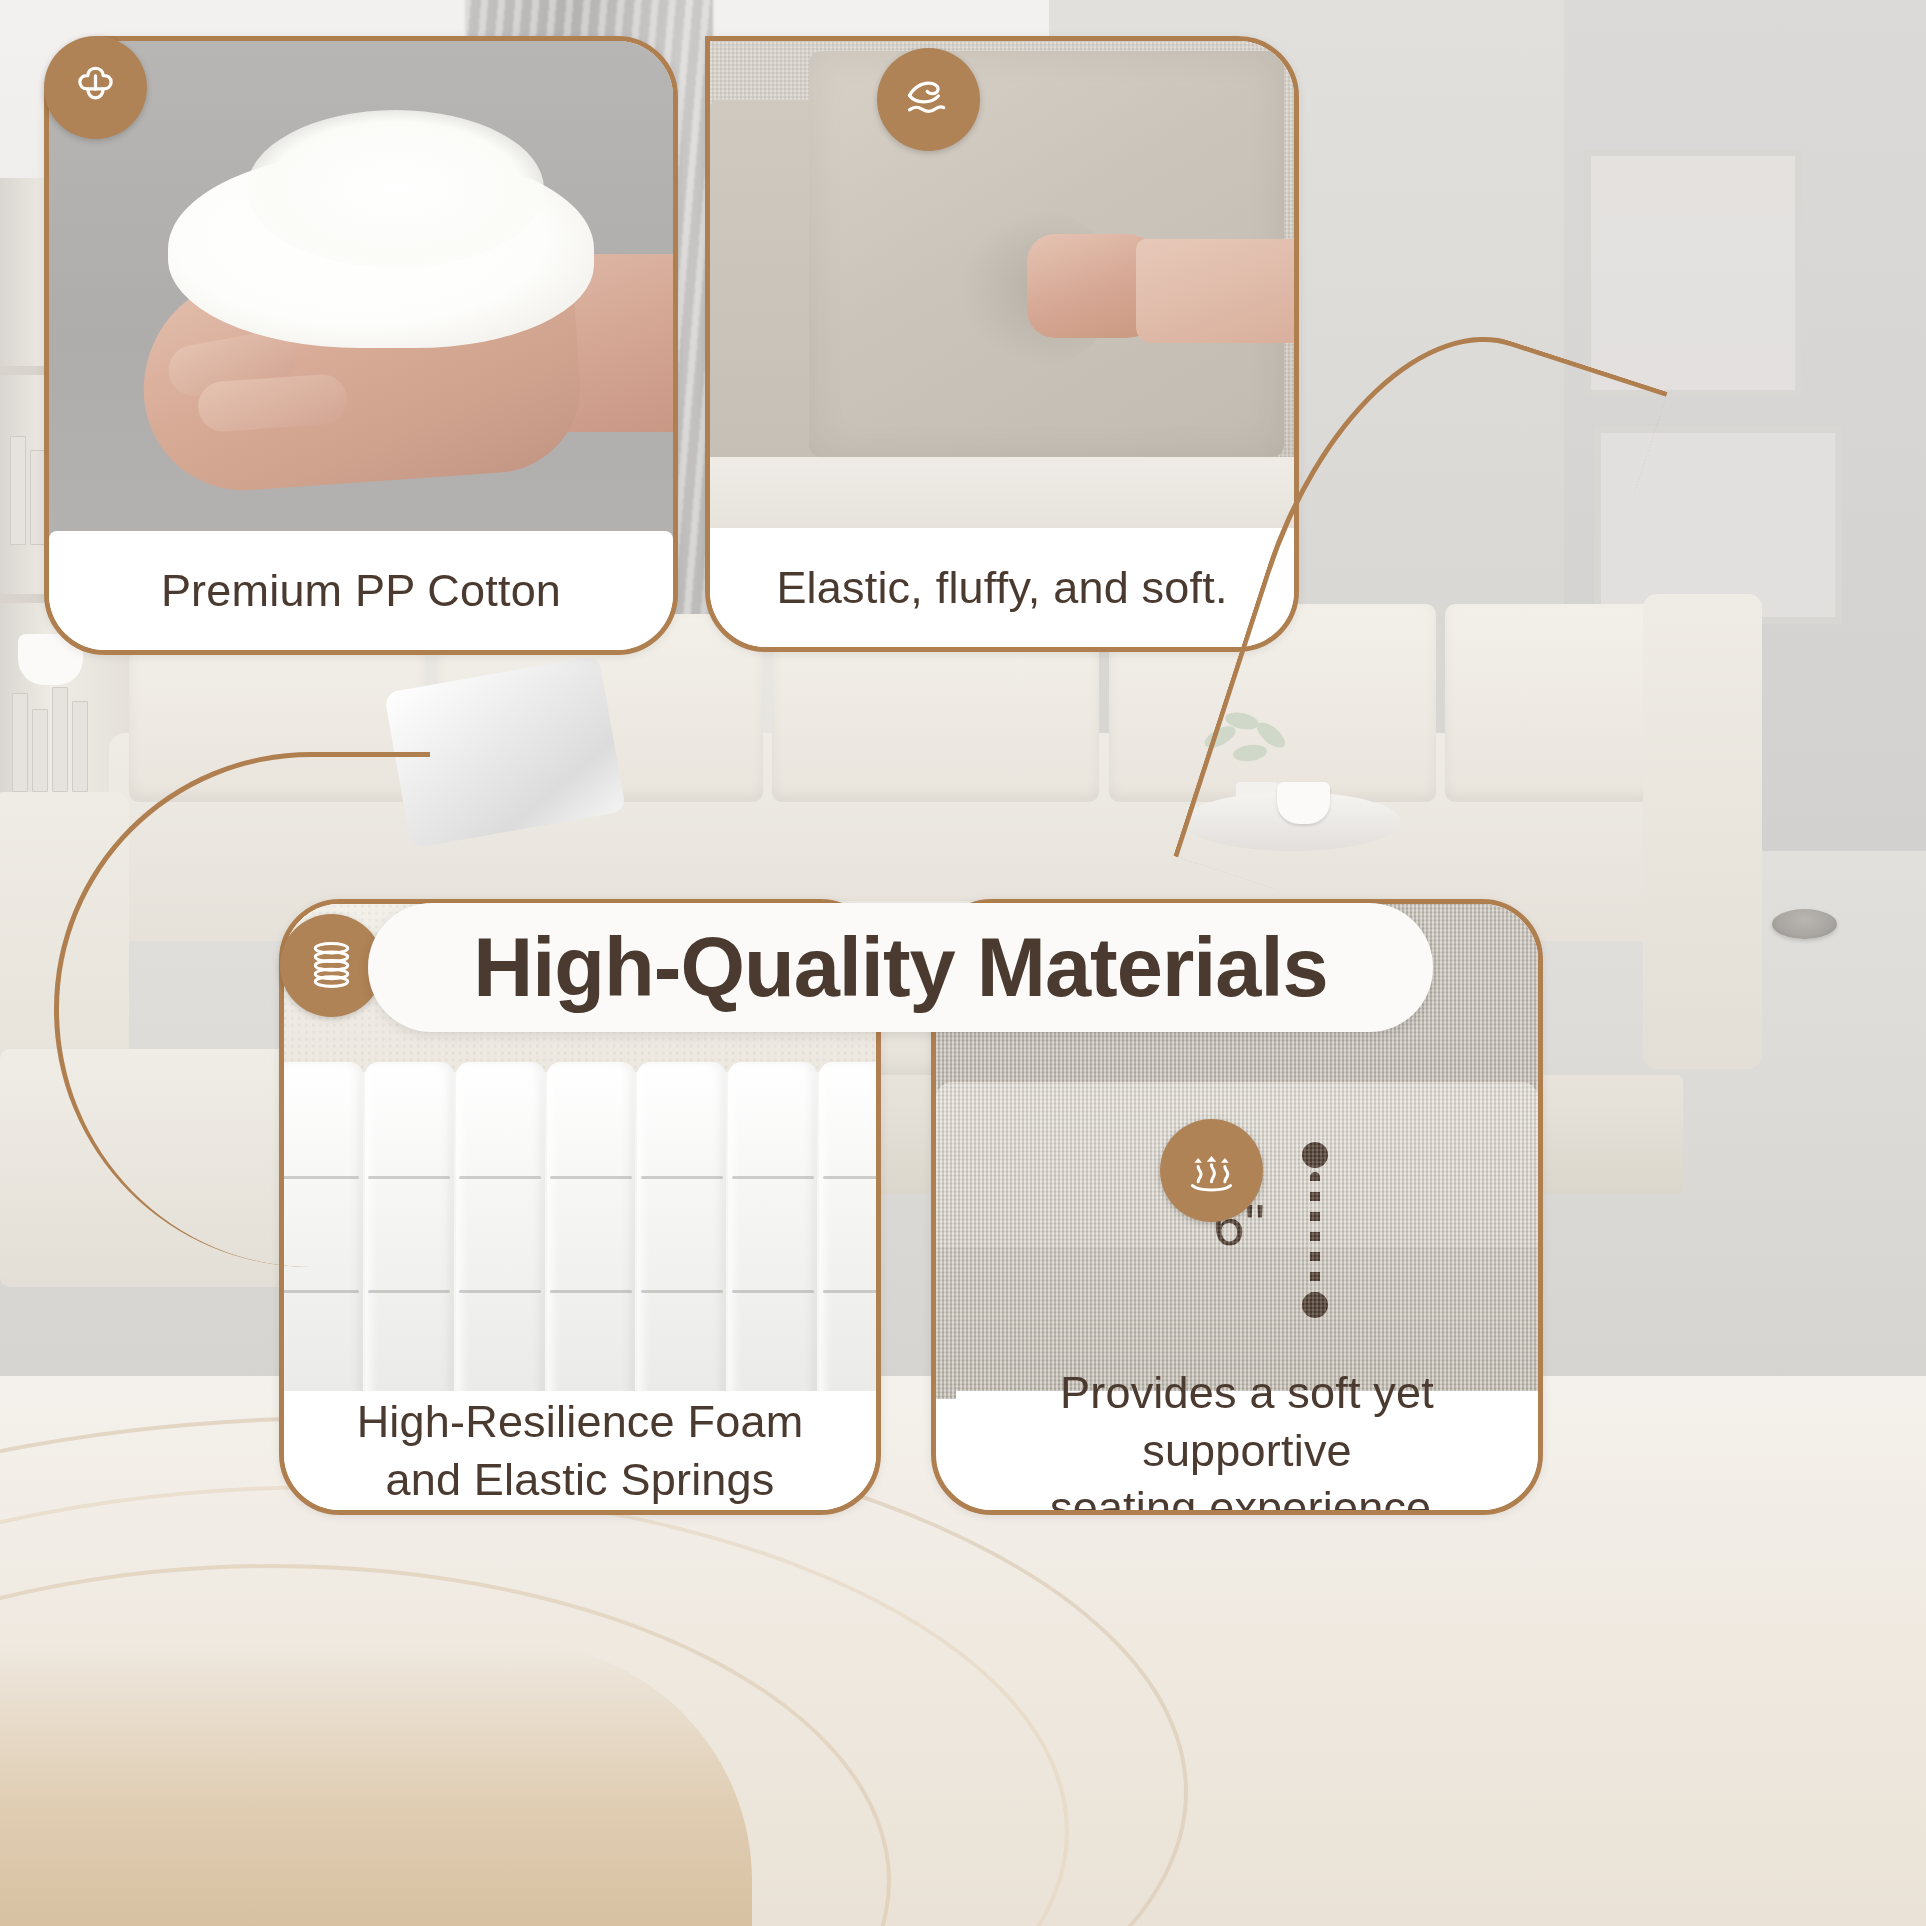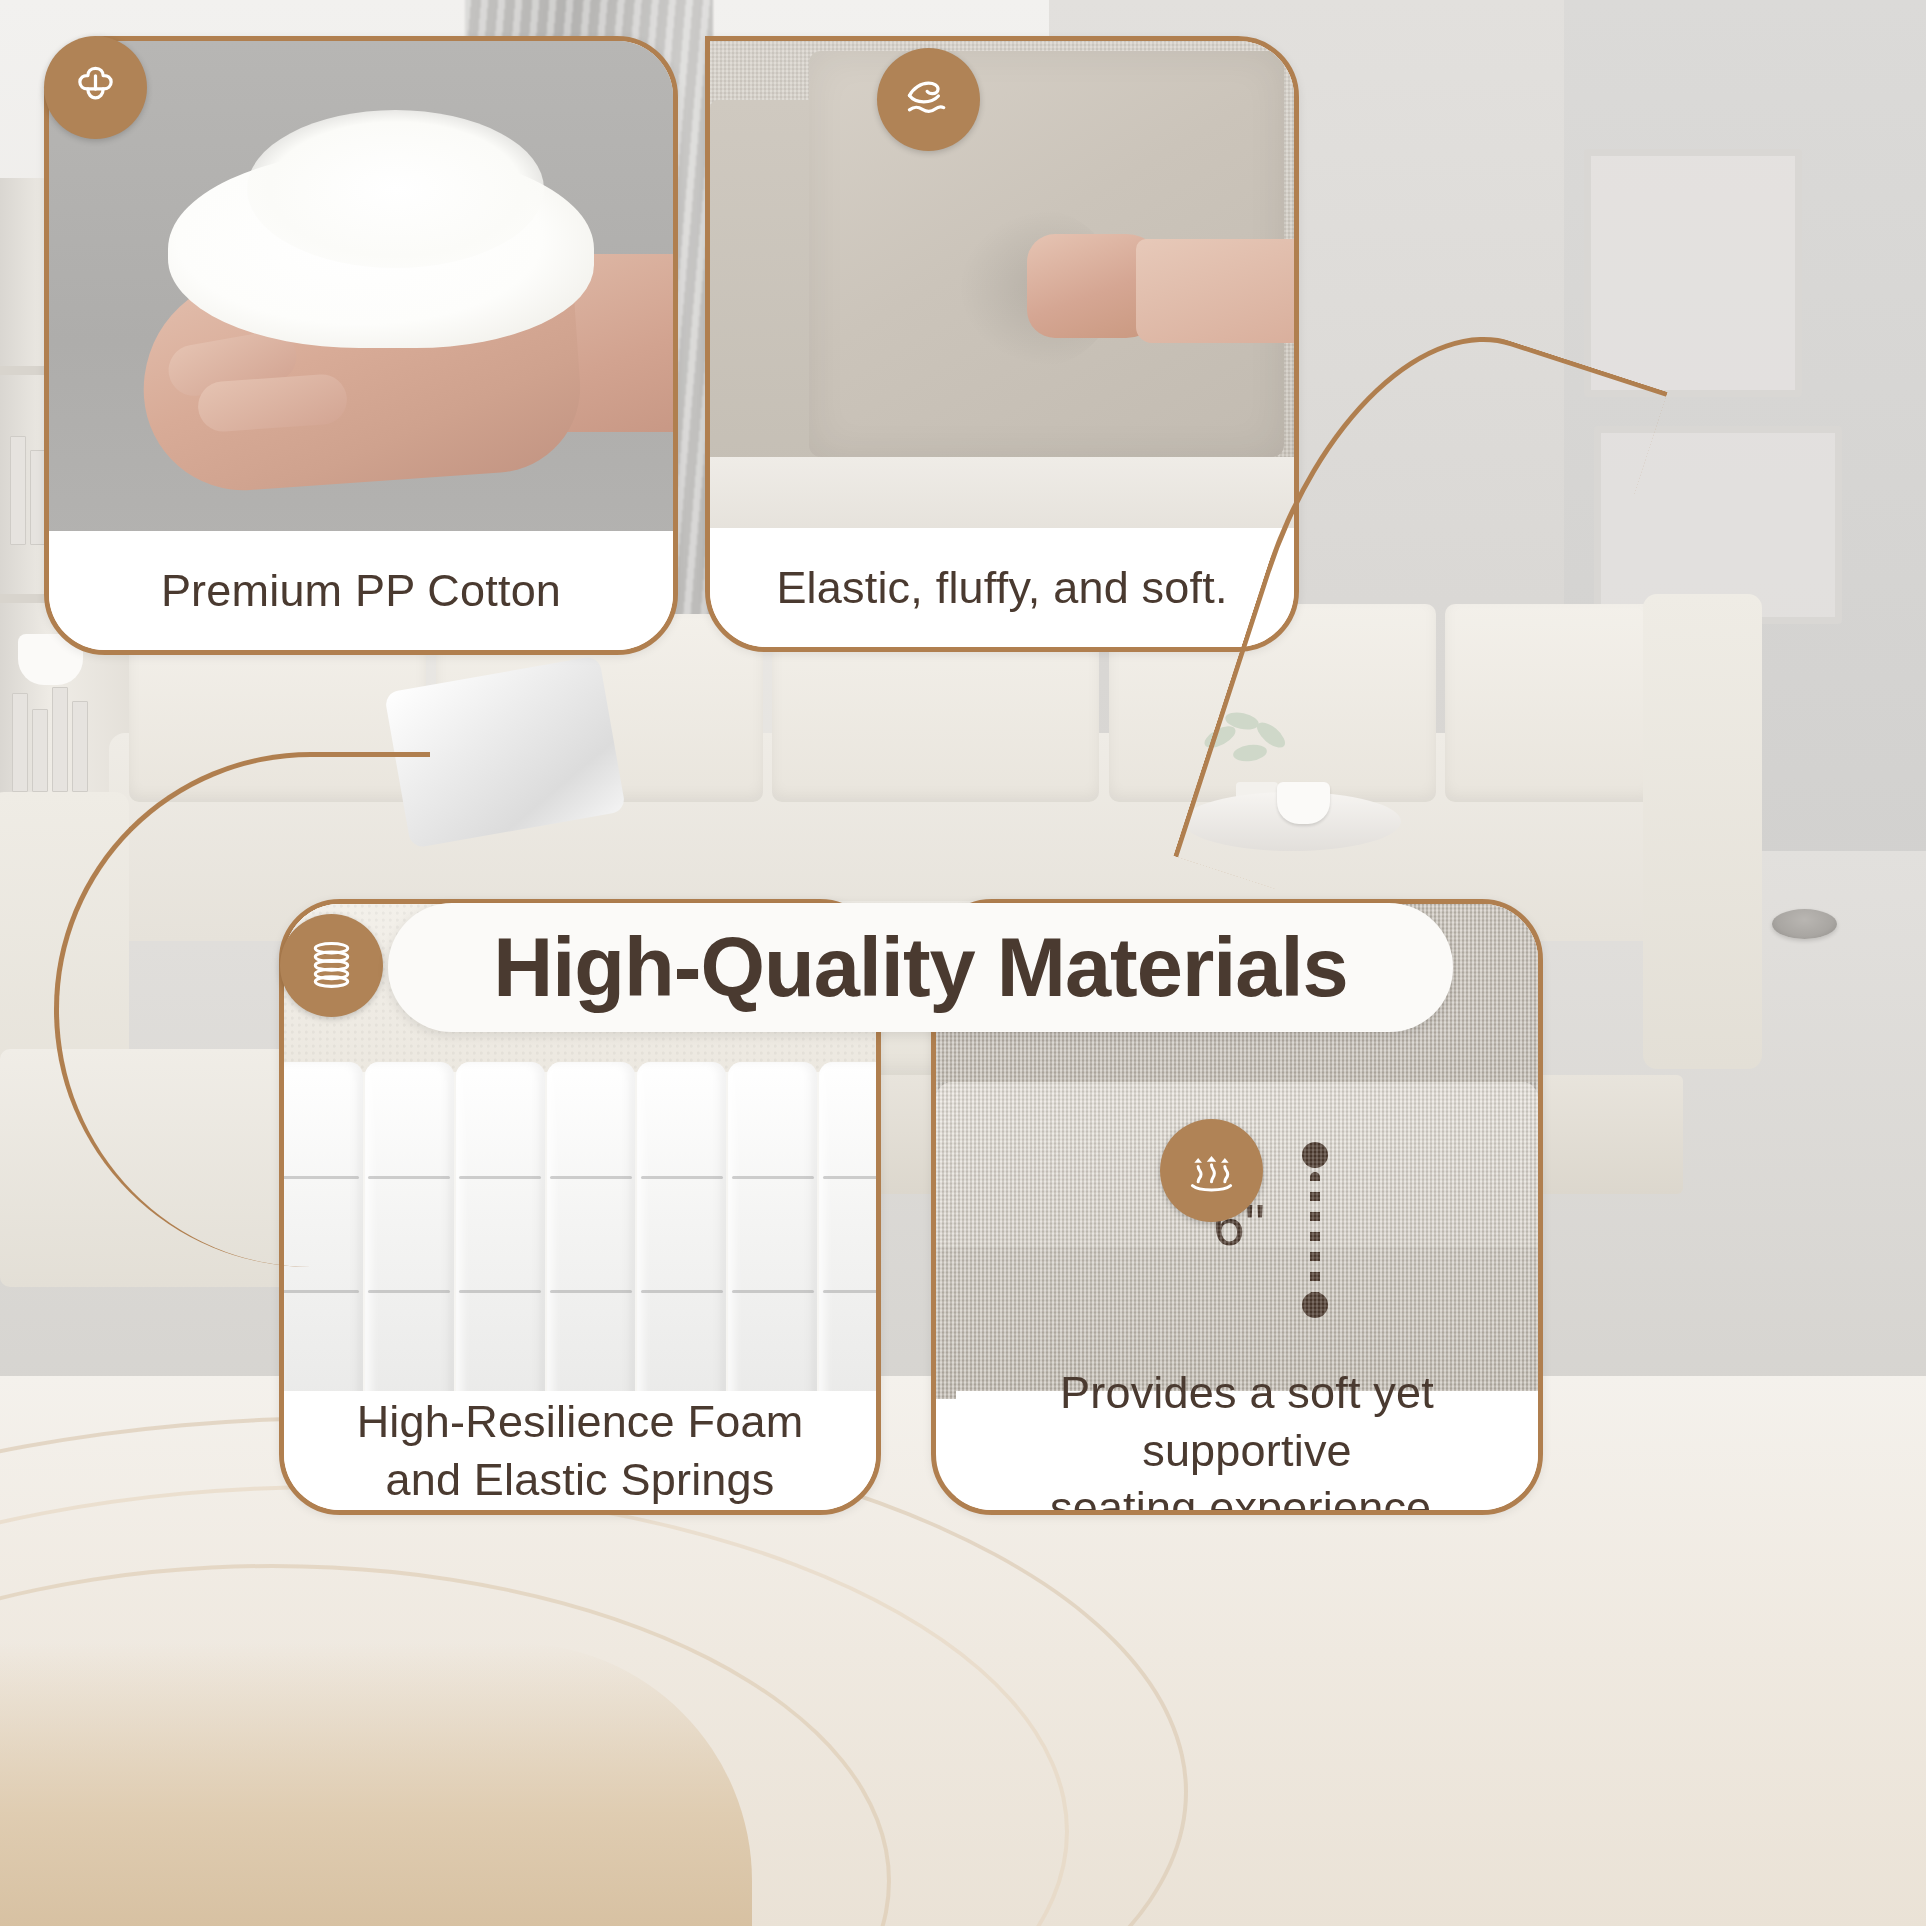--- a/index.html
+++ b/index.html
@@ -152,21 +152,21 @@
     font-size:45px; line-height:1.28; letter-spacing:0.2px;
     padding:0 24px;
   }
 
   
   #card1{
     left:44px; top:36px; width:634px; height:619px;
     border-radius:61px 61px 61px 61px;
   }
   #card1 .photo{ height:500px; background:linear-gradient(180deg,#b4b3b1 0%, #aeadab 50%, #b1b0ae 100%); }
-  #card1 .cap{ height:119px; }
+  #card1 .cap{ height:119px;border-radius:8px; }
 
   
   #card2{
     left:705px; top:36px; width:594px; height:614px;
     border-radius:0 61px 61px 61px;
   }
   #card2 .photo{ height:495px; background:linear-gradient(180deg,#dcd8d2 0%, #cfcbc4 100%); }
   #card2 .cap{ height:119px; }
 
   
@@ -352,21 +352,21 @@
   .arc-left{
     left:54px; top:752px; width:376px; height:515px;
     border-width:5px 0 0 5px;
     border-color:#b07f4f;
     border-radius:257px 0 0 257px;
     border-right:0; border-bottom:0;
   }
 
   
   .title-banner{
-    position:absolute; left:388px; top:903px; width:1065px; height:129px;
+    position:absolute; left:368px; top:903px; width:1065px; height:129px;
     background:#fbfaf8; border-radius:64px;
     display:flex; align-items:center; justify-content:center;
     z-index:40;
     box-shadow:0 3px 12px rgba(0,0,0,.10);
   }
   .title-banner h1{
     font-size:83px; font-weight:bold; color:#4a3a30;
     letter-spacing:-1px; white-space:nowrap;
   }
 </style>

